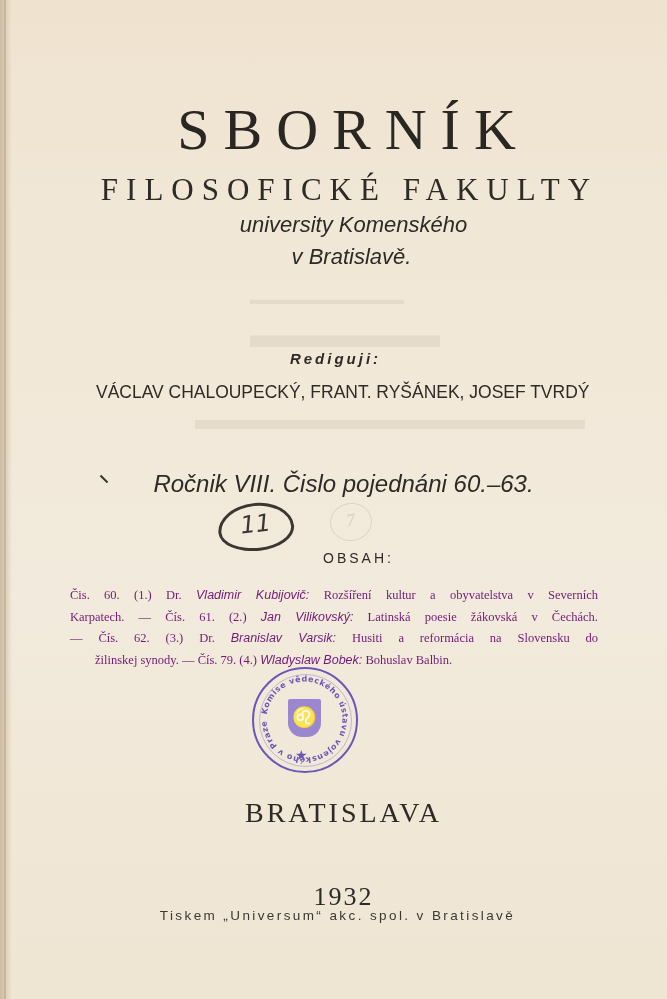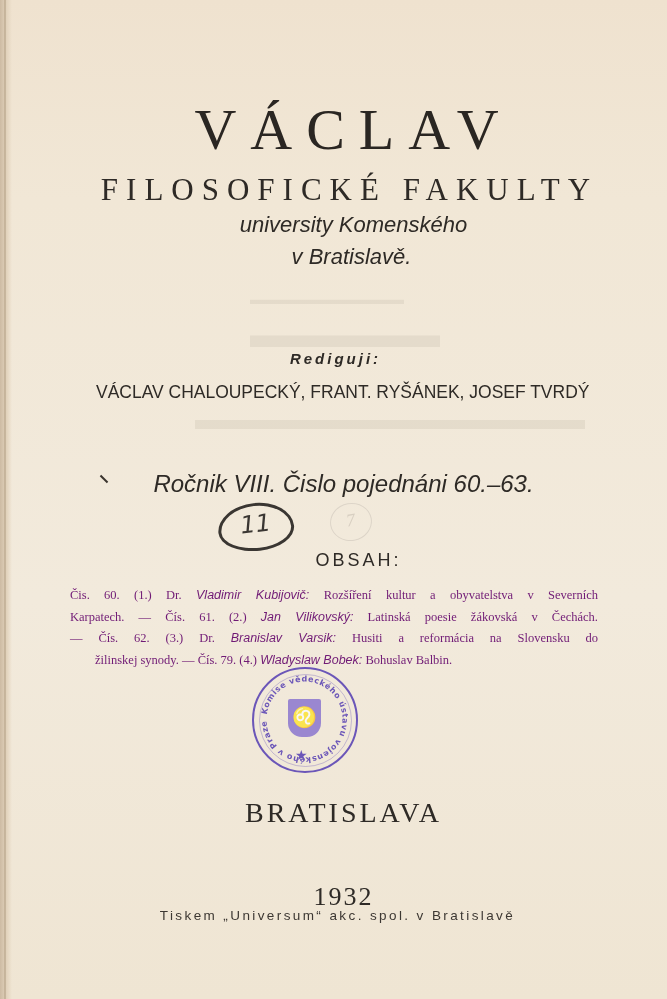--- a/index.html
+++ b/index.html
@@ -27,21 +27,21 @@
     position:absolute; left:218px; top:503px; width:70px; height:42px;
     border:3px solid #3a3632; border-radius:50% 50% 48% 52% / 55% 55% 45% 45%;
     transform:rotate(-6deg);
   }
   .hand-num { position:absolute; left:0; top:4px; width:70px; text-align:center; font-size:24px; font-family:"DejaVu Sans",sans-serif; color:#3a3632; font-style:italic; }
   .pencil-circle {
     position:absolute; left:330px; top:503px; width:40px; height:36px;
     border:1px solid #d8d0c4; border-radius:50%; transform:rotate(-10deg); opacity:.8;
   }
   .pencil-num { position:absolute; left:0; top:6px; width:40px; text-align:center; font-size:18px; color:#d2c9bc; font-style:italic; }
-  .contents-h { top:550px; font-size:18px; letter-spacing:3px; padding-left:50px; box-sizing:border-box; font-family:"Liberation Sans","DejaVu Sans",sans-serif; }
+  .contents-h { top:550px; font-size:14px; letter-spacing:3px; padding-left:50px; box-sizing:border-box; font-family:"Liberation Sans","DejaVu Sans",sans-serif; }
   .contents {
     position:absolute; left:70px; top:585px; width:528px;
     font-size:12.5px; line-height:21.5px; text-align:justify; font-family:"Liberation Serif","DejaVu Serif",serif; color:#701a75;
   }
   .contents .line { display:block; text-align:justify; text-align-last:justify; white-space:nowrap; }
   .contents .line.last { text-align-last:left; padding-left:25px; }
   .contents i { font-family:"Liberation Sans","DejaVu Sans",sans-serif; font-style:italic; }
   .stamp {
     position:absolute; left:252px; top:667px; width:106px; height:106px; border-radius:50%;
     border:2.5px solid #6b56b8; box-sizing:border-box;
@@ -62,21 +62,21 @@
 </head>
 <body>
 
 <div class="spine"></div>
 <div class="spine-line"></div>
 
 <div class="ghost" style="left:250px;top:292px;font-size:14px;">▬▬▬▬▬▬▬▬▬▬▬</div>
 <div class="ghost" style="left:250px;top:312px;font-size:38px;">▬▬▬▬▬</div>
 <div class="ghost" style="left:195px;top:402px;font-size:30px;">▬▬▬▬▬▬▬▬▬▬▬▬▬</div>
 
-<div class="abs title">VÁCLAV</div>
+<div class="abs title">SBORNÍK</div>
 <div class="abs subtitle">FILOSOFICKÉ FAKULTY</div>
 <div class="abs univ">university Komenského</div>
 <div class="abs city-it">v Bratislavě.</div>
 
 <div class="abs edit-label">Rediguji:</div>
 <div class="abs editors">VÁCLAV CHALOUPECKÝ, FRANT. RYŠÁNEK, JOSEF TVRDÝ</div>
 
 <div class="tick"></div>
 <div class="abs volume">Ročnik VIII. Čislo pojednáni 60.–63.</div>
 

